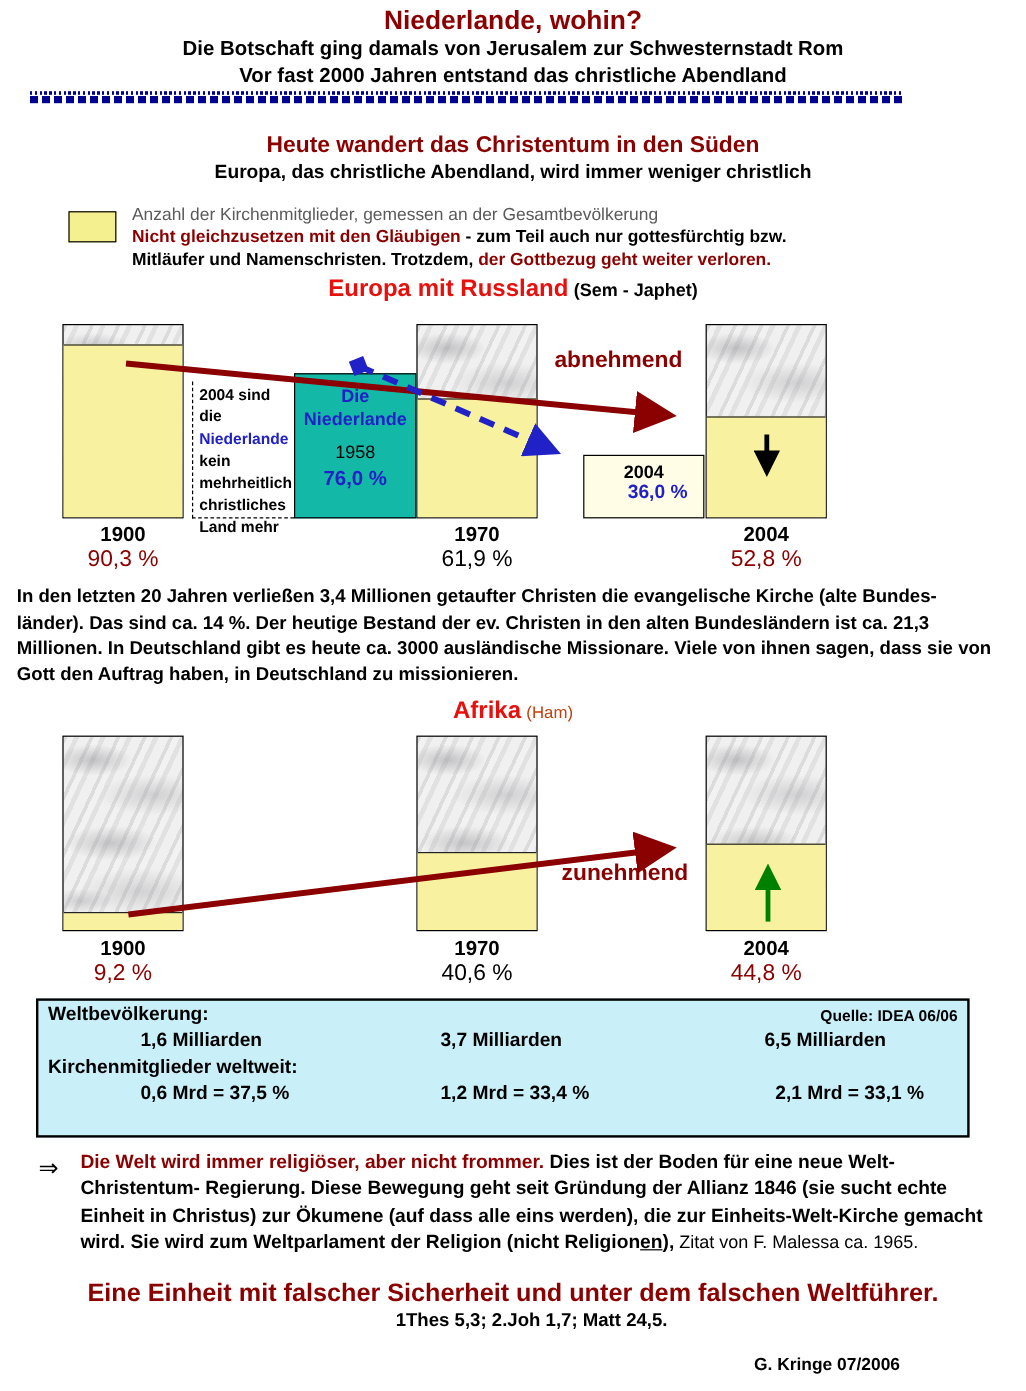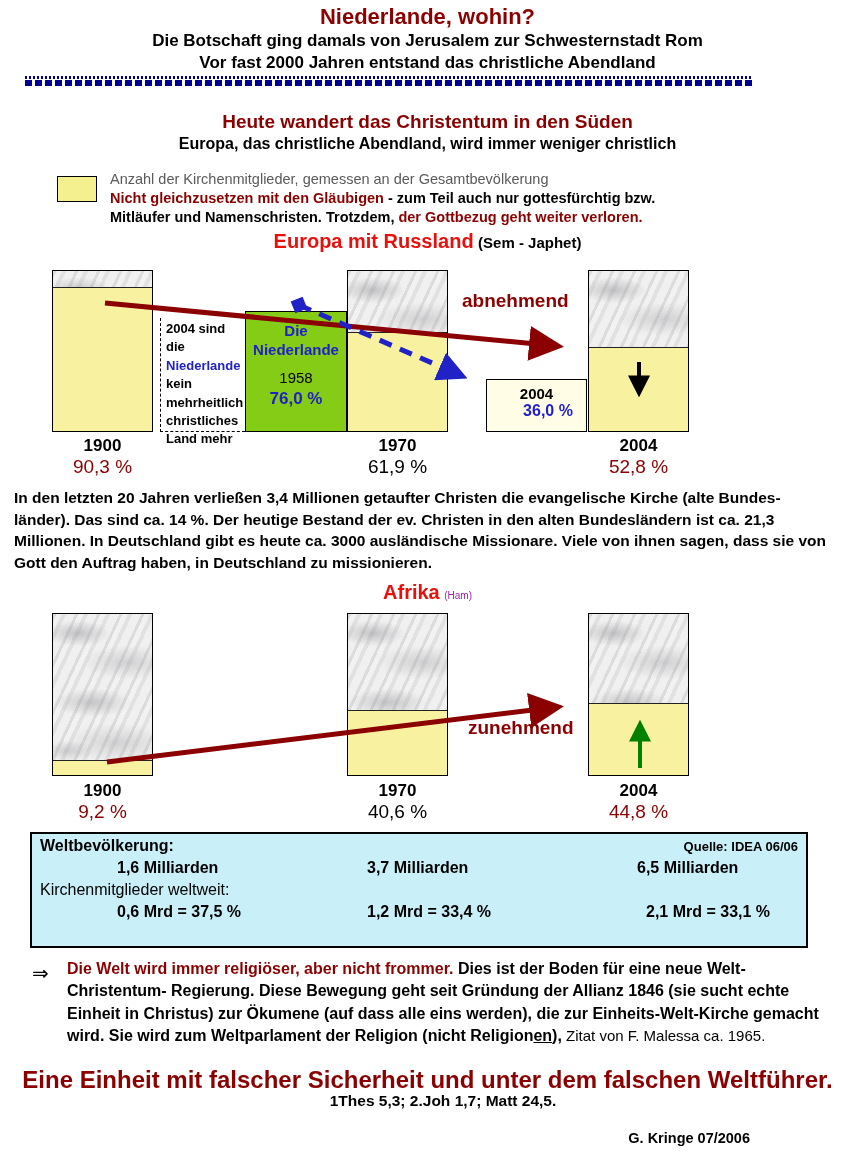--- a/index.html
+++ b/index.html
@@ -29,21 +29,21 @@
   .lg1{top:171px;color:#5a5a5a;}
   .lg2{top:190px;font-weight:bold;}
   .lg3{top:209px;font-weight:bold;}
 
   
   .ct{font-weight:bold;}
   .ct1{top:230px;}
   .ct2{top:581px;}
   .ct-red{font-size:20px;font-weight:bold;color:#E8100C;}
   .ct-sfx{font-size:15px;font-weight:bold;color:#000;}
-  .ct-sfx2{font-size:10px;font-weight:normal;color:#a21caf;}
+  .ct-sfx2{font-size:14px;font-weight:normal;color:#c2410c;}
 
   
   .chart{left:0;width:855px;}
   .chart1{top:260px;height:232px;}
   .chart2{top:600px;height:235px;}
   .bar{position:absolute;width:101px;border:1px solid #000;z-index:1;
        background-color:#ECECEC;
        background-image:
         radial-gradient(ellipse 50px 20px at 25% 12%, rgba(140,140,145,.45), transparent 65%),
         radial-gradient(ellipse 70px 26px at 75% 30%, rgba(150,150,155,.35), transparent 65%),
@@ -57,21 +57,21 @@
   .fill{position:absolute;left:0;right:0;bottom:0;background:#F8F2A0;border-top:1px solid #222;}
   .xl{position:absolute;width:101px;text-align:center;font-weight:bold;font-size:17px;}
   .pl{position:absolute;width:101px;text-align:center;font-weight:normal;font-size:19px;}
   .chart1 .xl{top:176px;} .chart1 .pl{top:196px;}
   .chart2 .xl{top:181px;} .chart2 .pl{top:201px;}
   .overlay{position:absolute;left:0;top:0;z-index:5;pointer-events:none;}
 
   
   .note-box{left:160px;top:58px;width:85px;height:114px;border-left:1px dashed #000;border-bottom:1px dashed #000;
             padding:2px 0 0 5px;font-size:13px;font-weight:bold;line-height:18.4px;z-index:3;background:#fff;}
-  .nl-box{left:245px;top:51px;width:102px;height:121px;background:#84cc16;border:1px solid #000;
+  .nl-box{left:245px;top:51px;width:102px;height:121px;background:#14b8a6;border:1px solid #000;
           text-align:center;padding-top:9px;z-index:2;}
   .nl-box .nl{font-size:15px;font-weight:bold;line-height:19px;}
   .nl-box .nl-year{font-size:15px;margin-top:10px;}
   .nl-box .nl-val{font-size:17px;font-weight:bold;margin-top:3px;}
   .box2004{left:486px;top:119px;width:101px;height:53px;background:#FFFDE6;border:1px solid #000;
            text-align:center;padding-top:5px;z-index:3;}
   .box2004 .y{font-size:15px;font-weight:bold;}
   .box2004 .v{font-size:16px;font-weight:bold;padding-left:23px;}
   .trend-label{position:absolute;font-size:19px;font-weight:bold;color:#8B0000;z-index:6;}
   .chart1 .trend-label{left:462px;top:30px;}
@@ -80,32 +80,32 @@
   
   .para1{left:14px;top:487px;width:826px;font-size:15.5px;font-weight:bold;line-height:21.7px;}
 
   
   .info-box{left:30px;top:832px;width:778px;height:116px;background:#C9EFF8;border:2px solid #000;z-index:2;}
   .info-box .r1{position:absolute;left:8px;top:3px;font-size:16px;font-weight:bold;}
   .info-box .src{position:absolute;right:8px;top:5px;font-size:13px;font-weight:bold;}
   .info-box .c{position:absolute;font-size:16px;font-weight:bold;white-space:nowrap;}
   .pop{top:25px;} .mem{top:69px;}
   .col1{left:85px;} .col2{left:335px;} .col3{left:605px;} .col3b{left:614px;}
-  .info-box .r3{position:absolute;left:8px;top:47px;font-size:16px;font-weight:normal;}
+  .info-box .r3{position:absolute;left:8px;top:47px;font-size:16px;font-weight:bold;}
   .info-box .r5{position:absolute;left:8px;top:92px;font-size:15px;font-weight:bold;white-space:nowrap;}
 
   
   .conclusion{left:30px;top:958px;width:800px;}
   .imp-arrow{position:absolute;left:2px;top:3px;font-size:20px;}
   .concl-text{margin-left:37px;width:760px;font-size:16px;font-weight:bold;line-height:22.4px;}
   .citation{font-weight:normal;font-size:15px;}
   .ul{text-decoration:underline;}
 
   
-  .final-head{top:1066px;font-size:24px;font-weight:bold;}
+  .final-head{top:1066px;font-size:21px;font-weight:bold;}
   .verses{top:1092px;font-size:15.5px;font-weight:bold;padding-left:31px;}
   .credit{right:105px;top:1130px;font-size:14.5px;font-weight:bold;}
 </style>
 </head>
 <body>
 
 <div class="abs center hdr-title maroon">Niederlande, wohin?</div>
 <div class="abs center hdr-sub1">Die Botschaft ging damals von Jerusalem zur Schwesternstadt Rom</div>
 <div class="abs center hdr-sub2">Vor fast 2000 Jahren entstand das christliche Abendland</div>
 <div class="abs divider">

